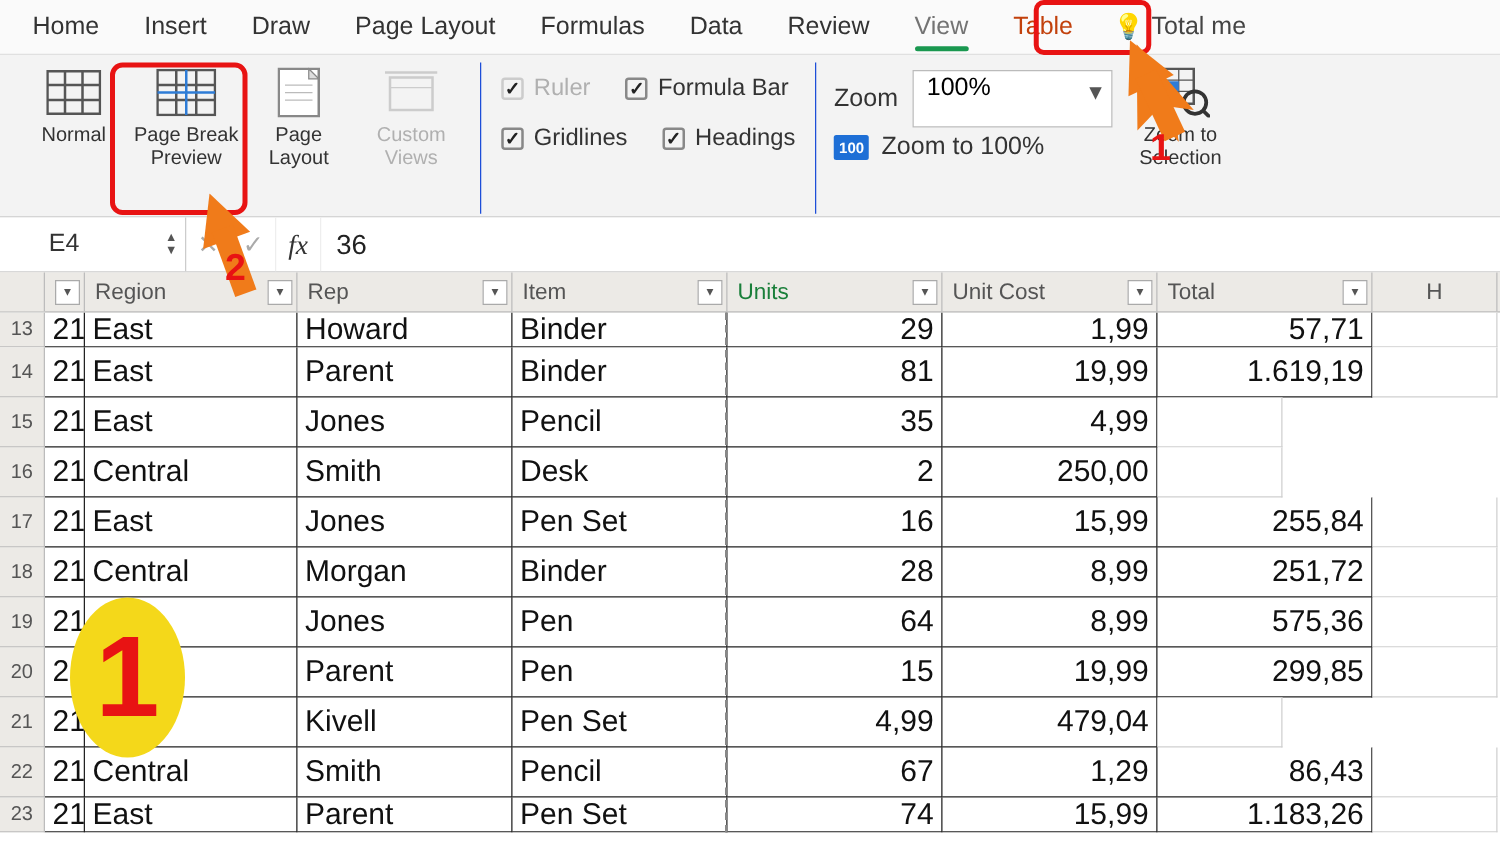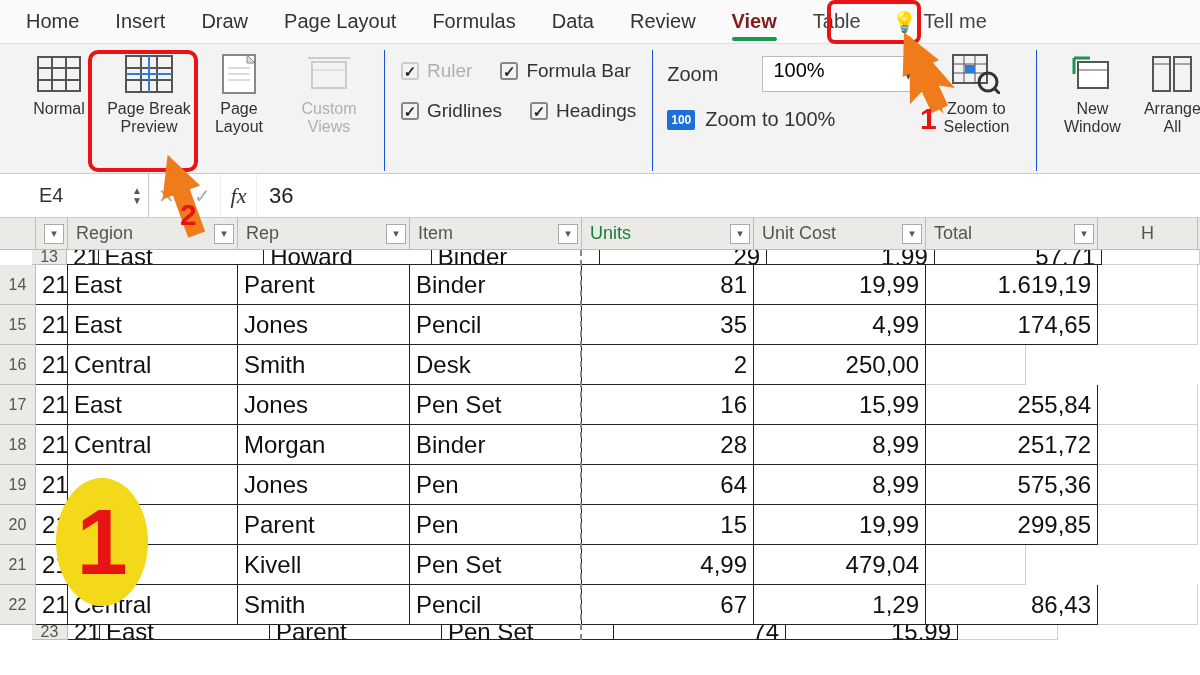--- a/index.html
+++ b/index.html
@@ -1,22 +1,22 @@
 <!DOCTYPE html>
 <html><head>
 <meta charset="utf-8">
 <style>
   * { box-sizing: border-box; margin: 0; padding: 0; font-family: -apple-system, "Segoe UI", Arial, sans-serif; }
   body { background: #fff; width: 1200px; height: 675px; overflow: hidden; position: relative; }
 
   
   .menubar { display: flex; align-items: center; height: 44px; padding: 0 8px; gap: 0; border-bottom: 1px solid #e0e0e0; background: #fafafa; }
   .menu-item { padding: 6px 18px; font-size: 20px; color: #333; cursor: pointer; position: relative; }
-  .menu-item.table { color: #404040; font-weight: 500; }
-  .menu-item.view { font-weight: 700; color: #7f1d1d; }
+  .menu-item.table { color: #c2410c; font-weight: 500; }
+  .menu-item.view { font-weight: 400; color: #737373; }
   .menu-item.view::after { content:""; position:absolute; left:18px; right:18px; bottom:-2px; height:4px; background:#1a9850; border-radius:2px; }
   .tellme { display:flex; align-items:center; gap:6px; padding:6px 14px; font-size:20px; color:#444; }
   .bulb { font-size:20px; }
 
   
   .ribbon { display:flex; align-items:stretch; height:130px; background:#f3f3f3; border-bottom:1px solid #ccc; padding:6px 4px 2px 4px; gap:0; }
   .rgroup { display:flex; align-items:flex-start; padding:0 10px; border-right:1px solid #1d4ed8; }
   .rgroup:last-child { border-right:none; }
   .big-btn { display:flex; flex-direction:column; align-items:center; justify-content:flex-end; width:90px; padding:4px 2px; font-size:16px; color:#333; text-align:center; line-height:1.15; cursor:pointer; }
   .big-btn.disabled { color:#b0b0b0; }
@@ -24,24 +24,24 @@
   .big-btn .lbl { white-space:pre-line; }
 
   .checks { display:flex; flex-direction:column; justify-content:center; gap:18px; padding:10px 6px; }
   .check-row { display:flex; gap:28px; }
   .check { display:flex; align-items:center; gap:8px; font-size:19px; color:#333; cursor:pointer; }
   .check.disabled { color:#b0b0b0; }
   .check .box { width:18px; height:18px; border:2px solid #888; border-radius:3px; display:flex; align-items:center; justify-content:center; }
   .check.disabled .box { border-color:#ccc; }
   .check .box.checked::after { content:"✓"; font-size:15px; font-weight:900; color:#222; line-height:1; }
 
-  .zoom-col { display:flex; flex-direction:column; justify-content:center; gap:16px; padding:6px 4px; }
+  .zoom-col { display:flex; flex-direction:column; justify-content:center; gap:4px; padding:6px 4px; }
   .zoom-row1 { display:flex; align-items:center; gap:12px; }
   .zoom-label { font-size:20px; color:#333; }
-  .zoom-select { width:160px; height:36px; border:1px solid #bbb; background:#fff; font-size:20px; padding:2px 28px 2px 10px; position:relative;margin-left:32px; }
+  .zoom-select { width:160px; height:46px; border:1px solid #bbb; background:#fff; font-size:20px; padding:2px 28px 2px 10px; position:relative; }
   .zoom-select::after { content:"▾"; position:absolute; right:8px; top:4px; color:#555; }
   .zoom-row2 { display:flex; align-items:center; gap:10px; font-size:20px; color:#333; cursor:pointer; }
   .z100-ico { width:28px; height:20px; background:#1e6fd6; color:#fff; font-size:12px; font-weight:700; display:flex; align-items:center; justify-content:center; border-radius:2px; }
 
   
   .fbar { display:flex; align-items:center; height:44px; border-bottom:1px solid #ccc; background:#fff; }
   .namebox { width:120px; height:100%; border-right:1px solid #ccc; display:flex; align-items:center; padding:0 10px; font-size:20px; color:#333; position:relative;margin-left:29px; }
   .namebox .spin { position:absolute; right:6px; display:flex; flex-direction:column; font-size:10px; line-height:1; color:#555; }
   .fb-btn { width:36px; height:100%; display:flex; align-items:center; justify-content:center; color:#aaa; font-size:20px; border-right:1px solid #eee; }
   .fb-btn.fx { font-style:italic; font-family:"Times New Roman",serif; color:#333; font-size:22px; }
@@ -51,21 +51,21 @@
   .colhdr { display:flex; height:32px; background:#eceae6; border-bottom:1px solid #bcbcbc; }
   .rowhdr-spacer { width:36px; border-right:1px solid #bcbcbc; background:#eceae6; }
   .ch { position:relative; border-right:1px solid #bcbcbc; display:flex; align-items:center; font-size:18px; color:#555; padding:0 8px; }
   .ch.units { color:#1a7f3a; }
   .ch .filter { position:absolute; right:3px; top:50%; transform:translateY(-50%); width:20px; height:20px; border:1px solid #aaa; background:#fff; display:flex; align-items:center; justify-content:center; font-size:11px; color:#555; }
   .cA{width:32px} .cB{width:170px} .cC{width:172px} .cD{width:172px} .cE{width:172px} .cF{width:172px} .cG{width:172px} .cH{width:100px}
 
   
   .grid { position:relative; }
   .row { display:flex; height:40px; }
-  .row.cut { height:15px; overflow:hidden;padding-left:32px; }
+  .row.cut { height:28px; overflow:hidden; }
   .rh { width:36px; background:#eceae6; border-right:1px solid #bcbcbc; border-bottom:1px solid #bcbcbc; display:flex; align-items:center; justify-content:center; font-size:16px; color:#555; }
   .cell { border-right:1px solid #222; border-bottom:1px solid #222; padding:0 6px; display:flex; align-items:center; font-size:24px; color:#111; overflow:hidden; white-space:nowrap; }
   .cell.num { justify-content:flex-end; }
   .cH-cell { border-right:1px solid #d0d0d0; border-bottom:1px solid #d0d0d0; background:#fff; }
   .page-break-line { position:absolute; top:0; bottom:0; left:580px; width:0; border-left:2px dashed #888; pointer-events:none; }
 
   
   .annot-box1 { position:absolute; left:827px; top:0px; width:94px; height:44px; border:4px solid #e81313; border-radius:8px; pointer-events:none; z-index:50; }
   .annot-box2 { position:absolute; left:88px; top:50px; width:110px; height:122px; border:4px solid #e81313; border-radius:10px; pointer-events:none; z-index:50; }
   .arrow { position:absolute; z-index:51; pointer-events:none; }
@@ -89,21 +89,21 @@
   <div class="menu-item">Insert</div>
   <div class="menu-item">Draw</div>
   <div class="menu-item">Page Layout</div>
   <div class="menu-item">Formulas</div>
   <div class="menu-item">Data</div>
   <div class="menu-item">Review</div>
   <div class="menu-item view">View</div>
   <div class="menu-item table">Table</div>
   <div class="tellme">
     <span class="bulb">💡</span>
-    <span>Tell me</span>
+    <span>Total me</span>
   </div>
 </div>
 
 <div class="ribbon">
   <div class="rgroup">
     <div class="big-btn">
       <span class="ico">
         <svg width="44" height="36">
             <rect x="1" y="1" width="42" height="34" fill="none" stroke="#555" stroke-width="2"></rect>
             <line x1="1" y1="12" x2="43" y2="12" stroke="#555" stroke-width="2"></line>
@@ -202,46 +202,20 @@
             <rect x="13" y="11" width="10" height="8" fill="#2e7cd6"></rect>
             <circle cx="36" cy="28" r="9" fill="none" stroke="#333" stroke-width="3"></circle>
             <line x1="42" y1="34" x2="48" y2="40" stroke="#333" stroke-width="3"></line>
           </svg>
       </span>
       <span class="lbl">Zoom to
 Selection</span>
     </div>
   </div>
 
-  <div class="rgroup">
-    <div class="big-btn">
-      <span class="ico">
-        <svg width="44" height="40">
-            <rect x="8" y="8" width="30" height="26" fill="#fff" stroke="#555" stroke-width="2"></rect>
-            <line x1="8" y1="16" x2="38" y2="16" stroke="#555"></line>
-            <line x1="4" y1="4" x2="4" y2="20" stroke="#1a9850" stroke-width="3"></line>
-            <line x1="-4" y1="12" x2="12" y2="12" stroke="#1a9850" stroke-width="3" transform="translate(8,-8)"></line>
-          </svg>
-      </span>
-      <span class="lbl">New
-Window</span>
-    </div>
-    <div class="big-btn" style="width:70px">
-      <span class="ico">
-        <svg width="40" height="36">
-            <rect x="1" y="1" width="17" height="34" fill="none" stroke="#555" stroke-width="2"></rect>
-            <rect x="22" y="1" width="17" height="34" fill="none" stroke="#555" stroke-width="2"></rect>
-            <line x1="1" y1="8" x2="18" y2="8" stroke="#555"></line>
-            <line x1="22" y1="8" x2="39" y2="8" stroke="#555"></line>
-          </svg>
-      </span>
-      <span class="lbl">Arrange
-All</span>
-    </div>
-  </div>
 </div>
 
 <div class="fbar">
   <div class="namebox">
     <span>E4</span>
     <span class="spin">▲<br>▼</span>
   </div>
   <div class="fb-btn">✕</div>
   <div class="fb-btn">✓</div>
   <div class="fb-btn fx">fx</div>
@@ -307,21 +281,20 @@
       <div class="cell cH cH-cell"></div>
     </div>
     <div class="row">
       <div class="rh">15</div>
       <div class="cell cA">21</div>
       <div class="cell cB">East</div>
       <div class="cell cC">Jones</div>
       <div class="cell cD">Pencil</div>
       <div class="cell cE num">35</div>
       <div class="cell cF num">4,99</div>
-      <div class="cell cG num">174,65</div>
       <div class="cell cH cH-cell"></div>
     </div>
     <div class="row">
       <div class="rh">16</div>
       <div class="cell cA">21</div>
       <div class="cell cB">Central</div>
       <div class="cell cC">Smith</div>
       <div class="cell cD">Desk</div>
       <div class="cell cE num">2</div>
       <div class="cell cG num">250,00</div>
@@ -393,20 +366,21 @@
       <div class="cell cH cH-cell"></div>
     </div>
     <div class="row cut">
       <div class="rh">23</div>
       <div class="cell cA">21</div>
       <div class="cell cB">East</div>
       <div class="cell cC">Parent</div>
       <div class="cell cD">Pen Set</div>
       <div class="cell cE num">74</div>
       <div class="cell cF num">15,99</div>
+      <div class="cell cG num">1.183,26</div>
       <div class="cell cH cH-cell"></div>
     </div>
   </div>
 
 <div class="annot-box1"></div>
 <div class="annot-box2"></div>
 <div class="arrow a1">
   <svg width="70" height="90">
       <path d="M35 5 L60 70 L45 62 L40 90 L28 62 L12 70 Z" fill="#f07b1a" transform="rotate(5 35 45)"></path>
       <path d="M35 0 L55 40 L15 40 Z" fill="#f07b1a"></path>

